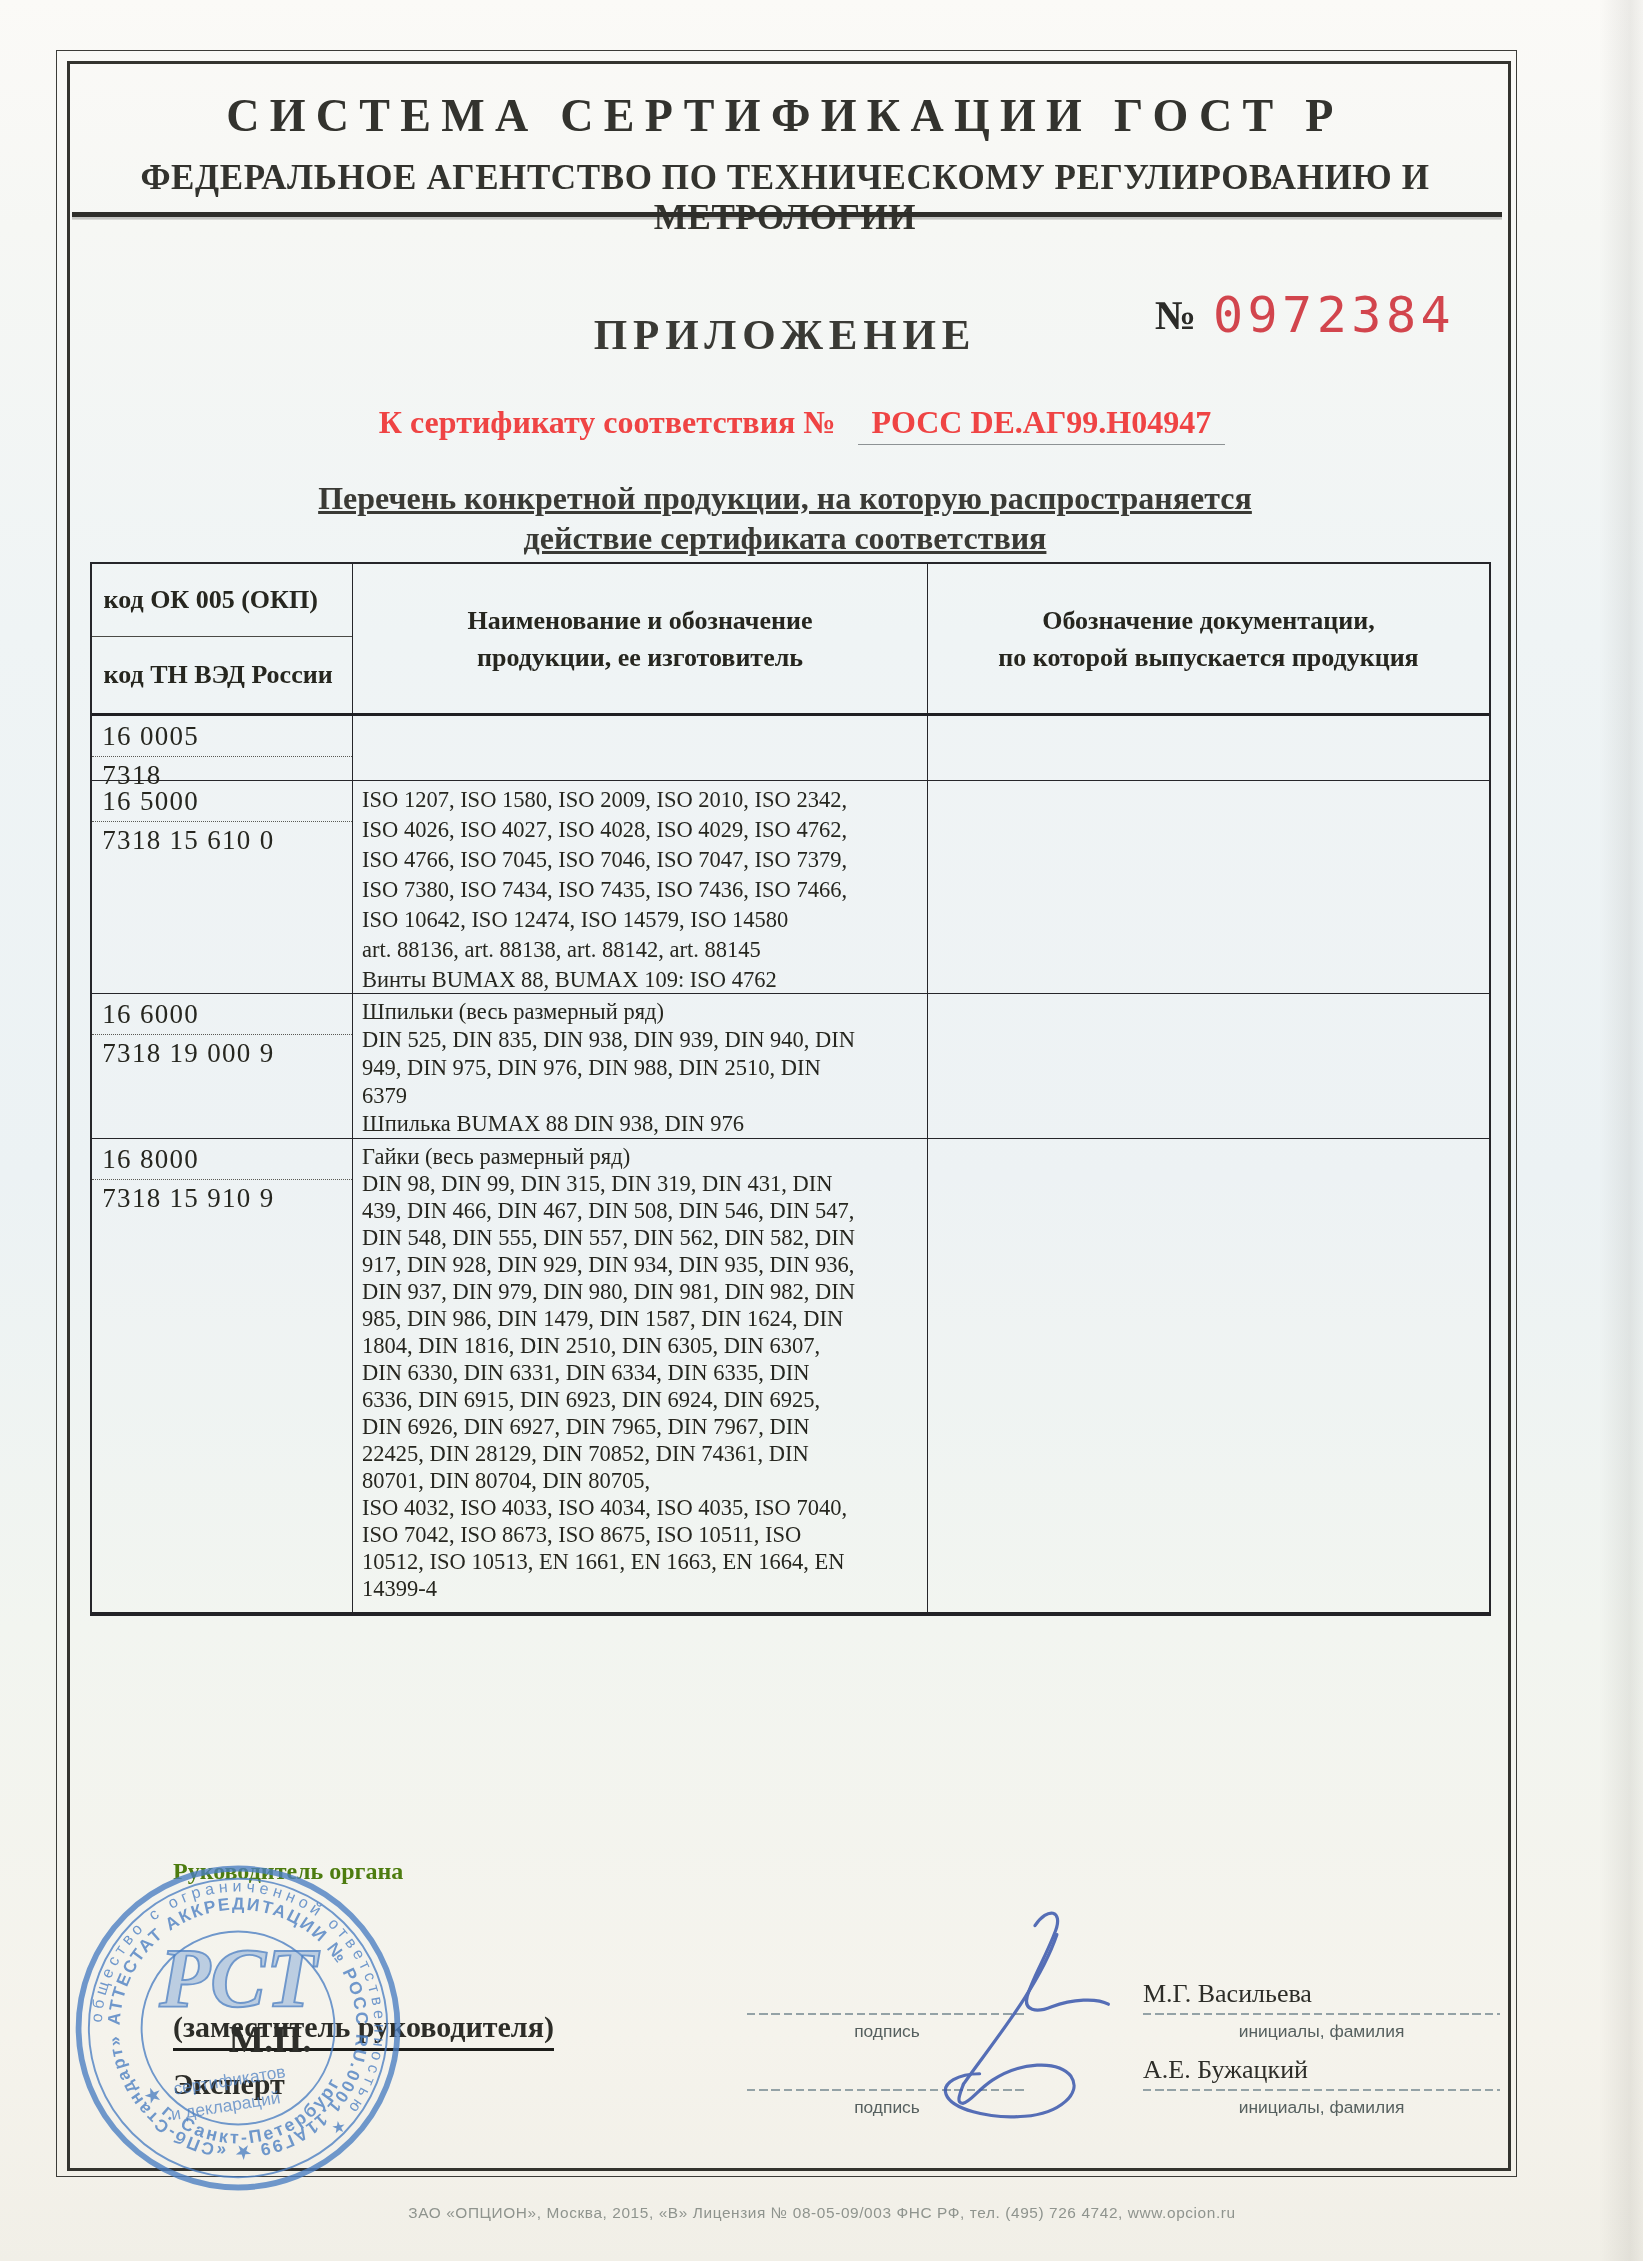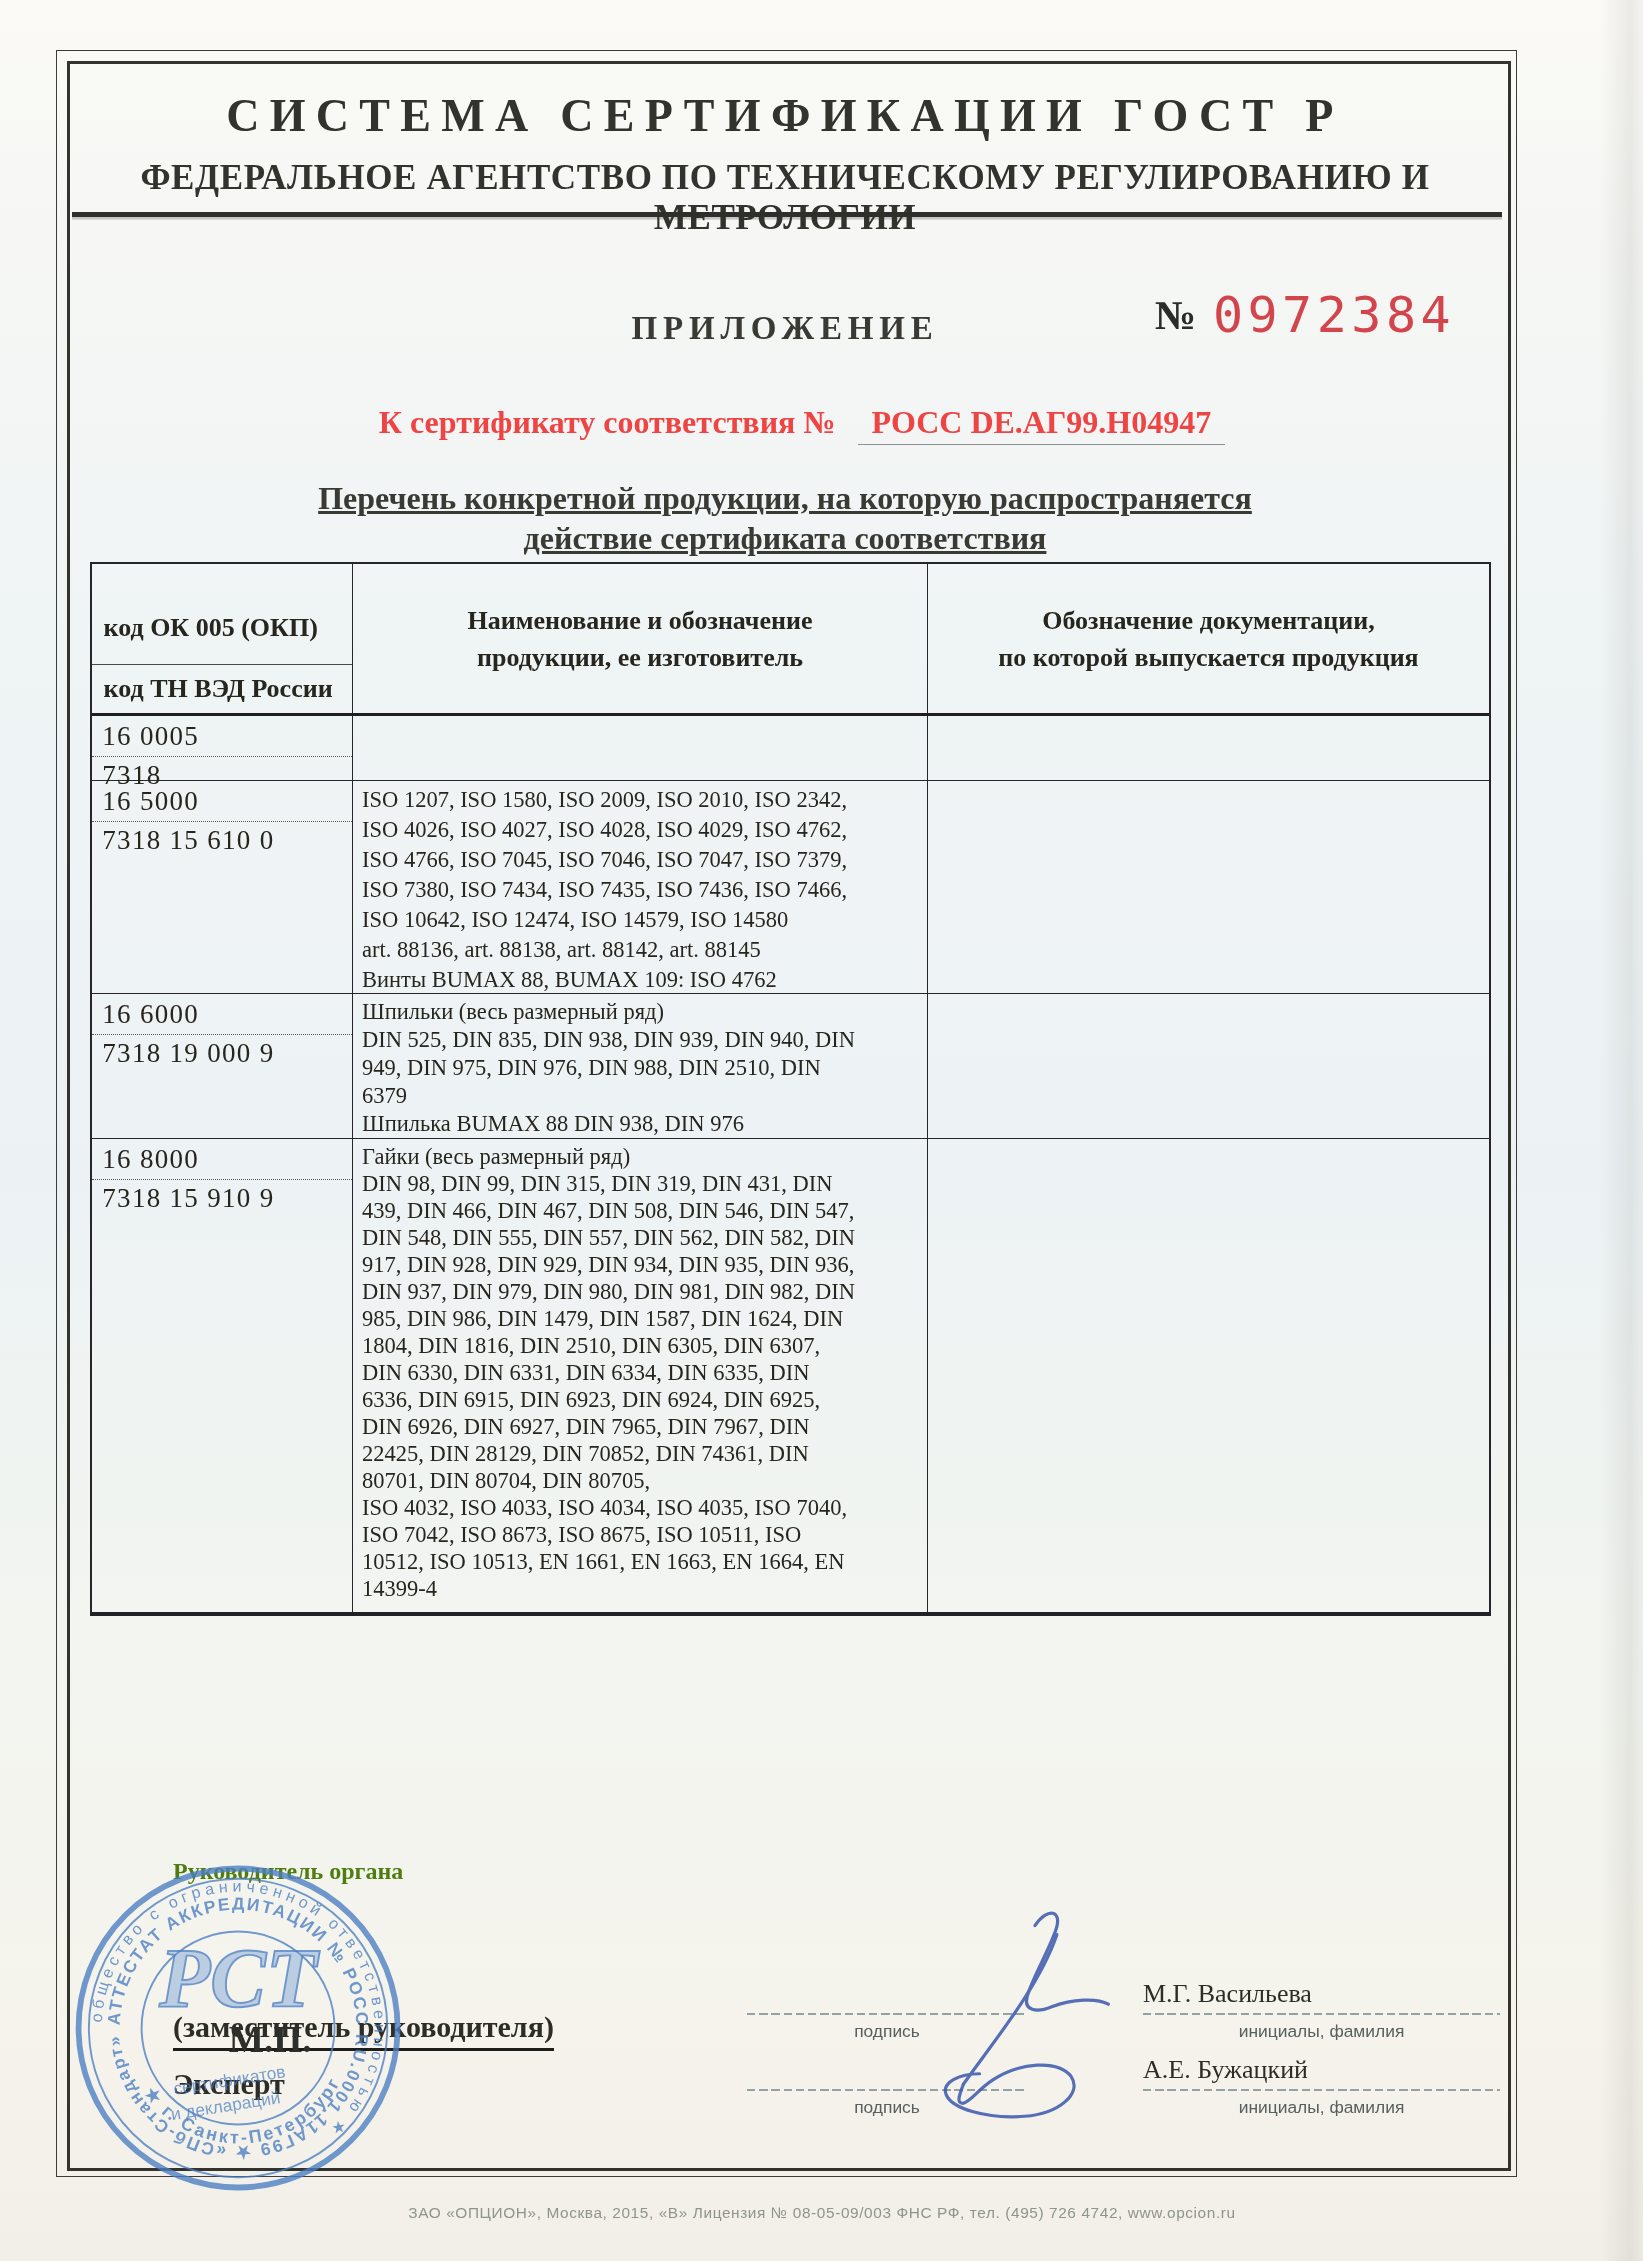--- a/index.html
+++ b/index.html
@@ -20,21 +20,21 @@
     font-size:46px;font-weight:bold;letter-spacing:10.3px;color:#33332e;}
   .hdr2{position:absolute;left:77px;top:158px;width:1416px;text-align:center;
     font-size:35px;font-weight:bold;letter-spacing:0.6px;color:#33332e;}
   .hdr-sep{position:absolute;left:72px;top:212px;width:1430px;height:4.5px;background:#2e2e2a;box-shadow:0 2.6px 0 rgba(46,46,42,.25);}
 
   .serial{position:absolute;left:1155px;top:291px;display:flex;align-items:flex-start;}
   .serial .no{font-size:41px;font-weight:bold;color:#2b2b28;margin-right:16.7px;line-height:49px;}
   .serial .digits{font-family:"DejaVu Sans Mono",monospace;font-size:50px;line-height:49px;letter-spacing:4.5px;color:#d2454d;}
 
   .title{position:absolute;left:77px;top:310px;width:1416px;text-align:center;
-    font-size:33px;font-weight:bold;letter-spacing:5.8px;color:#3a3a35;}
+    font-size:43px;font-weight:bold;letter-spacing:5.8px;color:#3a3a35;}
 
   .certline{position:absolute;left:94px;top:404px;width:1416px;text-align:center;font-size:32px;font-weight:bold;color:#ef4444;}
   .certline .num{display:inline-block;margin-left:22px;padding:0 14px 2.6px 14px;border-bottom:1.9px solid #8d9294;font-weight:bold;}
 
   .subtitle{position:absolute;left:77px;top:478px;width:1416px;text-align:center;
     font-size:32px;font-weight:bold;line-height:40px;color:#3a3a35;white-space:pre-line;text-decoration:underline;}
 
   
   .tbl{position:absolute;left:90px;top:562px;width:1397px;
     border:2.6px solid #26262a;border-bottom:4.5px solid #222226;background:rgba(255,255,255,.06);}
@@ -42,21 +42,21 @@
   .trow.last{border-bottom:none;}
   .trow.head{border-bottom:3.9px solid #1f1f23;}
   .c1{width:261px;border-right:1.9px solid #26262a;box-sizing:border-box;}
   .c2{width:575px;border-right:1.9px solid #26262a;box-sizing:border-box;}
   .c3{flex:1;box-sizing:border-box;}
   .trow.head{height:149px;}
   .r1{height:64px;} .r2{height:212px;} .r3{height:144px;} .r4{height:473px;}
 
   .h-c1{display:flex;flex-direction:column;}
   .h-c1 .lab1{height:72px;display:flex;align-items:center;padding-left:11.6px;
-    font-size:26px;font-weight:bold;border-bottom:1.9px solid #4a4a46;margin-top:28px;}
+    font-size:26px;font-weight:bold;border-bottom:1.9px solid #4a4a46;}
   .h-c1 .lab2{flex:1;display:flex;align-items:center;padding-left:11.6px;font-size:26px;font-weight:bold;}
   .h-center{display:flex;align-items:center;justify-content:center;text-align:center;
     font-size:26px;font-weight:bold;line-height:37px;white-space:pre-line;height:100%;}
 
   .codecell{padding:3.9px 0 0 10.3px;font-size:27px;letter-spacing:1.3px;line-height:32px;}
   .code-div{height:0;border-top:1.9px dotted #5a5a55;margin:3.9px 0 2.6px -10.3px;}
   .prodcell{padding:3.9px 5.1px 0 9px;font-size:22.5px;white-space:pre-line;overflow:hidden;}
   .r2 .prodcell{line-height:30px;}
   .r3 .prodcell{line-height:28px;}
   .r4 .prodcell{line-height:27px;}

